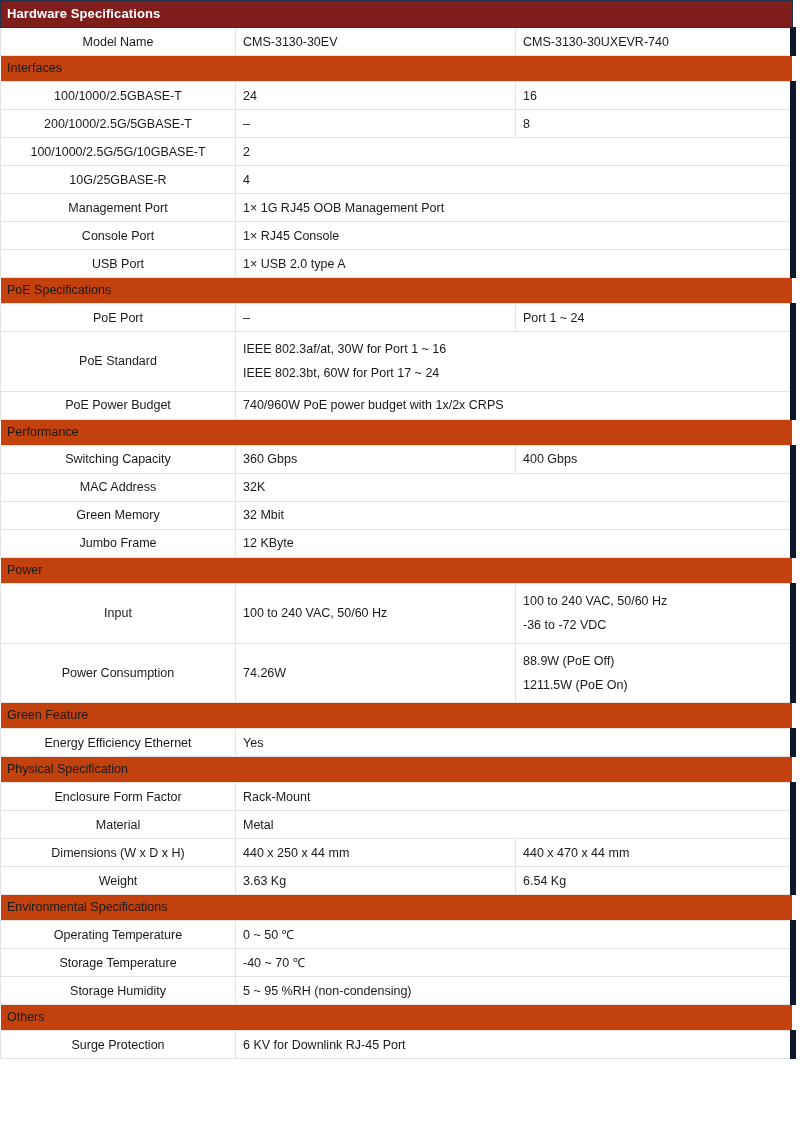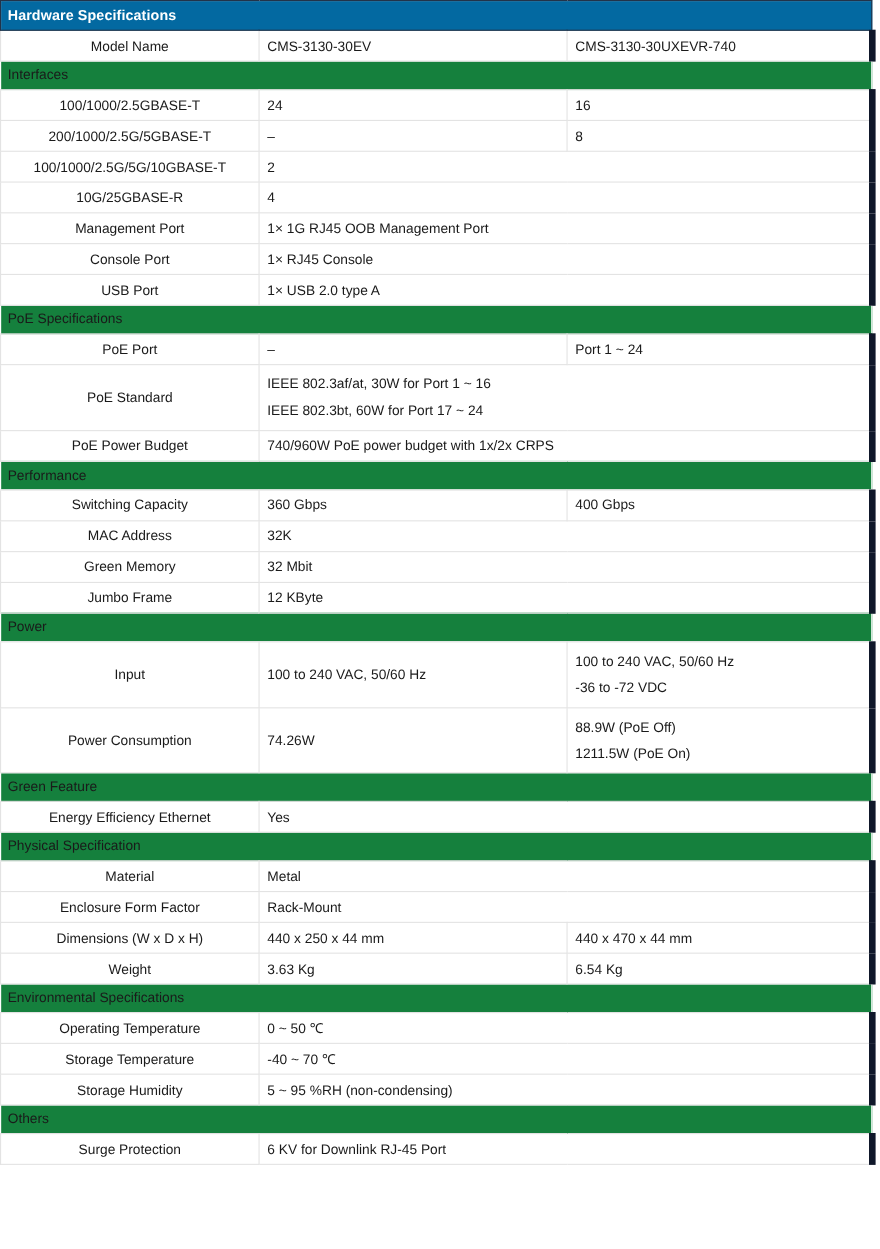--- a/index.html
+++ b/index.html
@@ -23,33 +23,33 @@
     font-size: 12.5px;
   }
 
   
   col.c-label { width: 235px; }
   col.c-a     { width: 280px; }
   col.c-b     { width: 277px; }
 
   
   tr.title-row th {
-    background: #0369a1;
+    background: #7f1d1d;
     color: #ffffff;
     font-weight: bold;
     font-size: 13px;
     text-align: left;
     padding: 5px 20px 6px 6px;
     border: 1px solid #223349;
     letter-spacing: 0.1px;
   }
 
   
   tr.section-row td {
-    background: #15803d;
+    background: #c2410c;
     color: #1a1a1a;
     font-weight: normal;
     font-size: 12.5px;
     text-align: left;
     padding: 5px 6px 6px 6px;
     border: 1px solid #ffffff;
     border-bottom: 1px solid #e2e2e2;
   }
 
   
@@ -220,27 +220,27 @@
     <tr class="data-row">
       <td class="label-cell">Energy Efficiency Ethernet</td>
       <td class="value-cell" colspan="2">Yes</td>
     </tr>
 
     <tr class="section-row">
       <td colspan="3">Physical Specification</td>
     </tr>
 
     <tr class="data-row">
+      <td class="label-cell">Enclosure Form Factor</td>
+      <td class="value-cell" colspan="2">Rack-Mount</td>
+    </tr>
+
+    <tr class="data-row">
       <td class="label-cell">Material</td>
       <td class="value-cell" colspan="2">Metal</td>
-    </tr>
-
-    <tr class="data-row">
-      <td class="label-cell">Enclosure Form Factor</td>
-      <td class="value-cell" colspan="2">Rack-Mount</td>
     </tr>
 
     <tr class="data-row">
       <td class="label-cell">Dimensions (W x D x H)</td>
       <td class="value-cell">440 x 250 x 44 mm</td>
       <td class="value-cell">440 x 470 x 44 mm</td>
     </tr>
 
     <tr class="data-row">
       <td class="label-cell">Weight</td>

